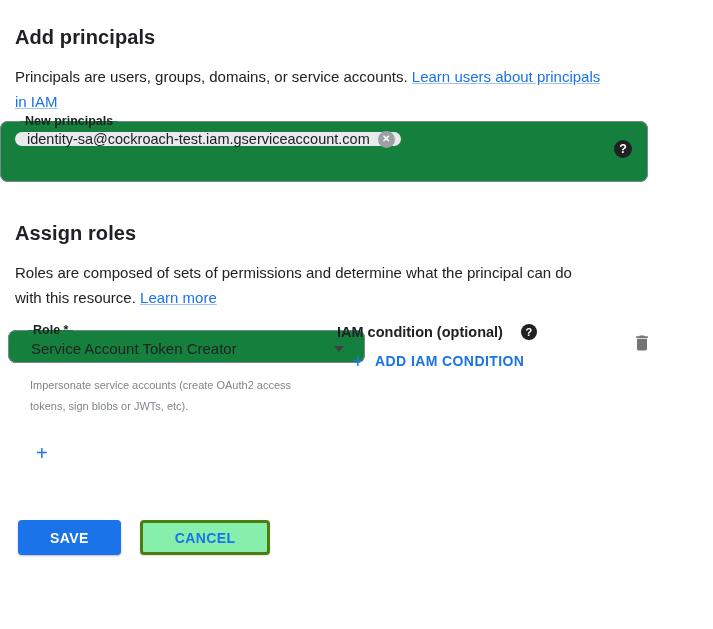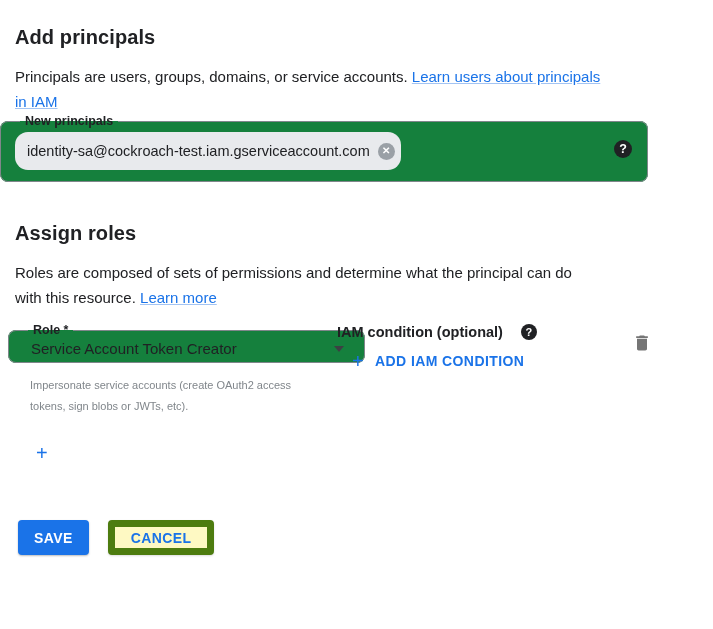--- a/index.html
+++ b/index.html
@@ -17,21 +17,21 @@
   fieldset.outlined {
     border:1px solid #80868b; border-radius:8px; margin:0; padding:0 12px;
     background:#15803d;
   }
   fieldset.outlined legend {
     font-size:12.5px; font-weight:600; color:#202124; padding:0 5px; margin-left:7px; line-height:14px;
   }
   .principals-field { margin:9px 0 0 8px; width:648px; height:68px; position:relative; }
   .chip {
     display:inline-flex; align-items:center; gap:8px; background:#e8eaed;
-    border-radius:13px; height:38px; padding:0 6px 0 12px; margin:4px 0 0 2px;
+    border-radius:13px; height:14px; padding:0 6px 0 12px; margin:4px 0 0 2px;
     font-size:14.5px; color:#202124; cursor:default; max-width:560px;
   }
   .chip-close {
     width:17px; height:17px; min-width:17px; border-radius:50%; background:#9aa0a6; color:#ffffff;
     font-size:10px; font-weight:700; display:inline-flex; align-items:center; justify-content:center;
     cursor:pointer; line-height:1;
   }
   .help-circle {
     width:18px; height:18px; border-radius:50%; background:#202124; color:#ffffff;
     font-size:12.5px; font-weight:700; display:inline-flex; align-items:center; justify-content:center;
@@ -60,25 +60,25 @@
   .plus { font-size:20px; font-weight:500; line-height:16px; }
   .condition-col .text-button { margin:13px 0 0 15px; }
 
   .trash-col { margin-left:auto; margin-right:61px; padding-top:10px; }
   .icon-button { background:none; border:none; padding:0; cursor:pointer; line-height:0; }
 
   .add-role { margin:28px 0 0 36px; }
 
   .actions { display:flex; gap:19px; margin:56px 0 0 18px; }
   .btn {
-    height:35px; border-radius:4px; padding:0 16px; font-family:inherit; font-size:14px;
+    height:35px; border-radius:4px; padding:0 32px; font-family:inherit; font-size:14px;
     font-weight:700; letter-spacing:0.4px; cursor:pointer;
   }
   .btn.primary { background:#1a73e8; color:#ffffff; border:none; box-shadow:0 1px 2px rgba(60,64,67,0.35); }
-  .btn.secondary { background:#fef9c3; color:#1a73e8; border:7px solid #4d7c0f; box-shadow:0 1px 2px rgba(60,64,67,0.18); }
+  .btn.secondary { background:#86efac; color:#1a73e8; border:3px solid #4d7c0f; box-shadow:0 1px 2px rgba(60,64,67,0.18); }
 </style>
 </head>
 <body>
 
 <div>
 
   <h1>Add principals</h1>
 
   <p class="desc"><span>Principals are users, groups, domains, or service accounts. </span><a class="link"><span>Learn users about principals</span><br><span>in IAM</span></a></p>
 

